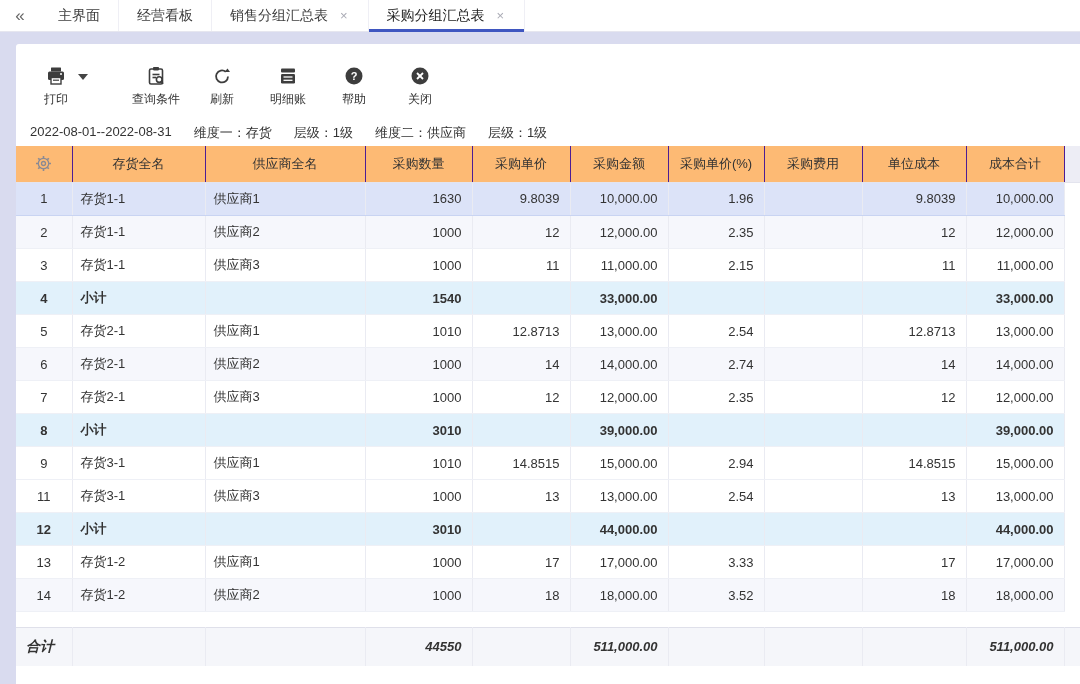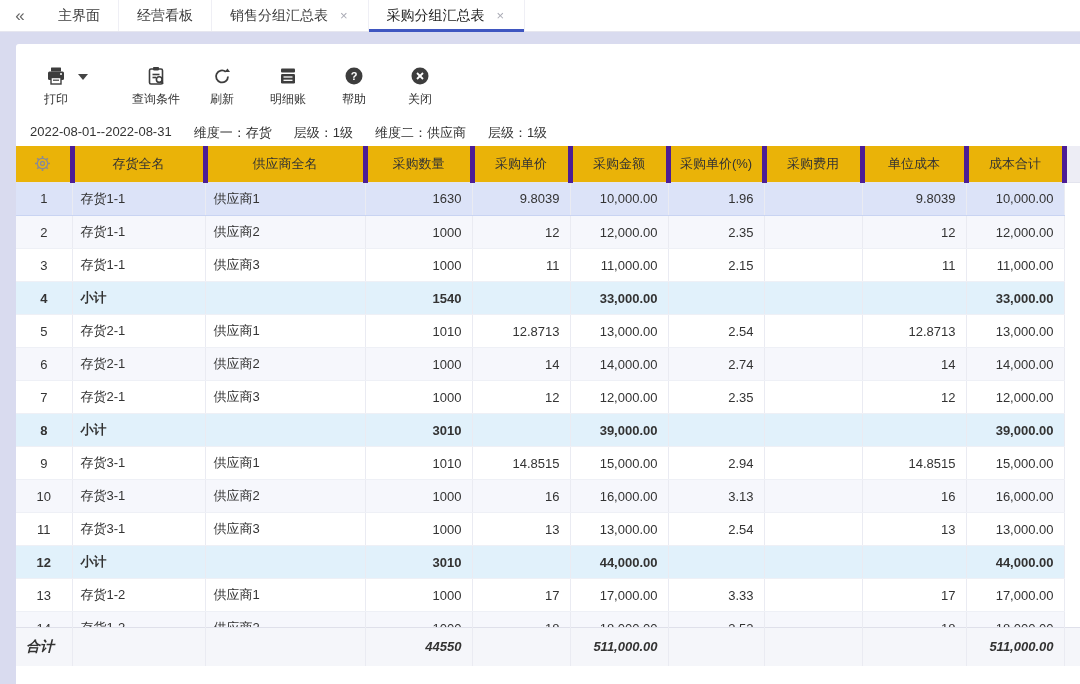--- a/index.html
+++ b/index.html
@@ -32,22 +32,22 @@
   .print-caret { width:0; height:0; border-left:5px solid transparent; border-right:5px solid transparent;
                  border-top:6px solid #444; margin:10px 6px 0 -4px; cursor:pointer; }
 
   
   .filterline { padding:14px 0 0 14px; font-size:13px; color:#333; display:flex; gap:22px; height:34px; }
 
   
   .grid-wrap { margin-top:2px; }
   table { border-collapse:collapse; table-layout:fixed; width:1064px; font-size:13px; }
   th, td { height:33px; overflow:hidden; white-space:nowrap; }
-  thead th { height:36px; background:#eab308; font-weight:normal; color:#333; text-align:center;
-             border-right:5px solid #4c1d95; border-bottom:1px solid #e3e4ee; }
+  thead th { height:36px; background:#fdba74; font-weight:normal; color:#333; text-align:center;
+             border-right:1px solid #4c1d95; border-bottom:1px solid #e3e4ee; }
   thead th.spacer, td.spacer { border-right:none; background:#ededf5; }
   tbody td.spacer { background:#fff; border-bottom:none; }
   td { border-right:1px solid #eaebf2; border-bottom:1px solid #eef0f6; }
   td.t { text-align:left; padding-left:8px; }
   td.n { text-align:right; padding-right:10px; }
   td.rownum { text-align:center; color:#333; }
   tr.sel td { background:#dce3f8; border-bottom:1px solid #c9d4f2; }
   tr.sel td.spacer { background:#fff; border-bottom:none; }
   tr.stripe td { background:#f6f7fc; }
   tr.stripe td.spacer { background:#fff; }
@@ -337,33 +337,20 @@
               <td class="t">供应商1</td>
               <td class="n">1010</td>
               <td class="n">14.8515</td>
               <td class="n">15,000.00</td>
               <td class="n">2.94</td>
               <td class="n"></td>
               <td class="n">14.8515</td>
               <td class="n">15,000.00</td>
               <td class="spacer"></td>
             </tr>
-            <tr class="stripe">
-              <td class="rownum">10</td>
-              <td class="t">存货3-1</td>
-              <td class="t">供应商2</td>
-              <td class="n">1000</td>
-              <td class="n">16</td>
-              <td class="n">16,000.00</td>
-              <td class="n">3.13</td>
-              <td class="n"></td>
-              <td class="n">16</td>
-              <td class="n">16,000.00</td>
-              <td class="spacer"></td>
-            </tr>
             <tr class="">
               <td class="rownum">11</td>
               <td class="t">存货3-1</td>
               <td class="t">供应商3</td>
               <td class="n">1000</td>
               <td class="n">13</td>
               <td class="n">13,000.00</td>
               <td class="n">2.54</td>
               <td class="n"></td>
               <td class="n">13</td>

